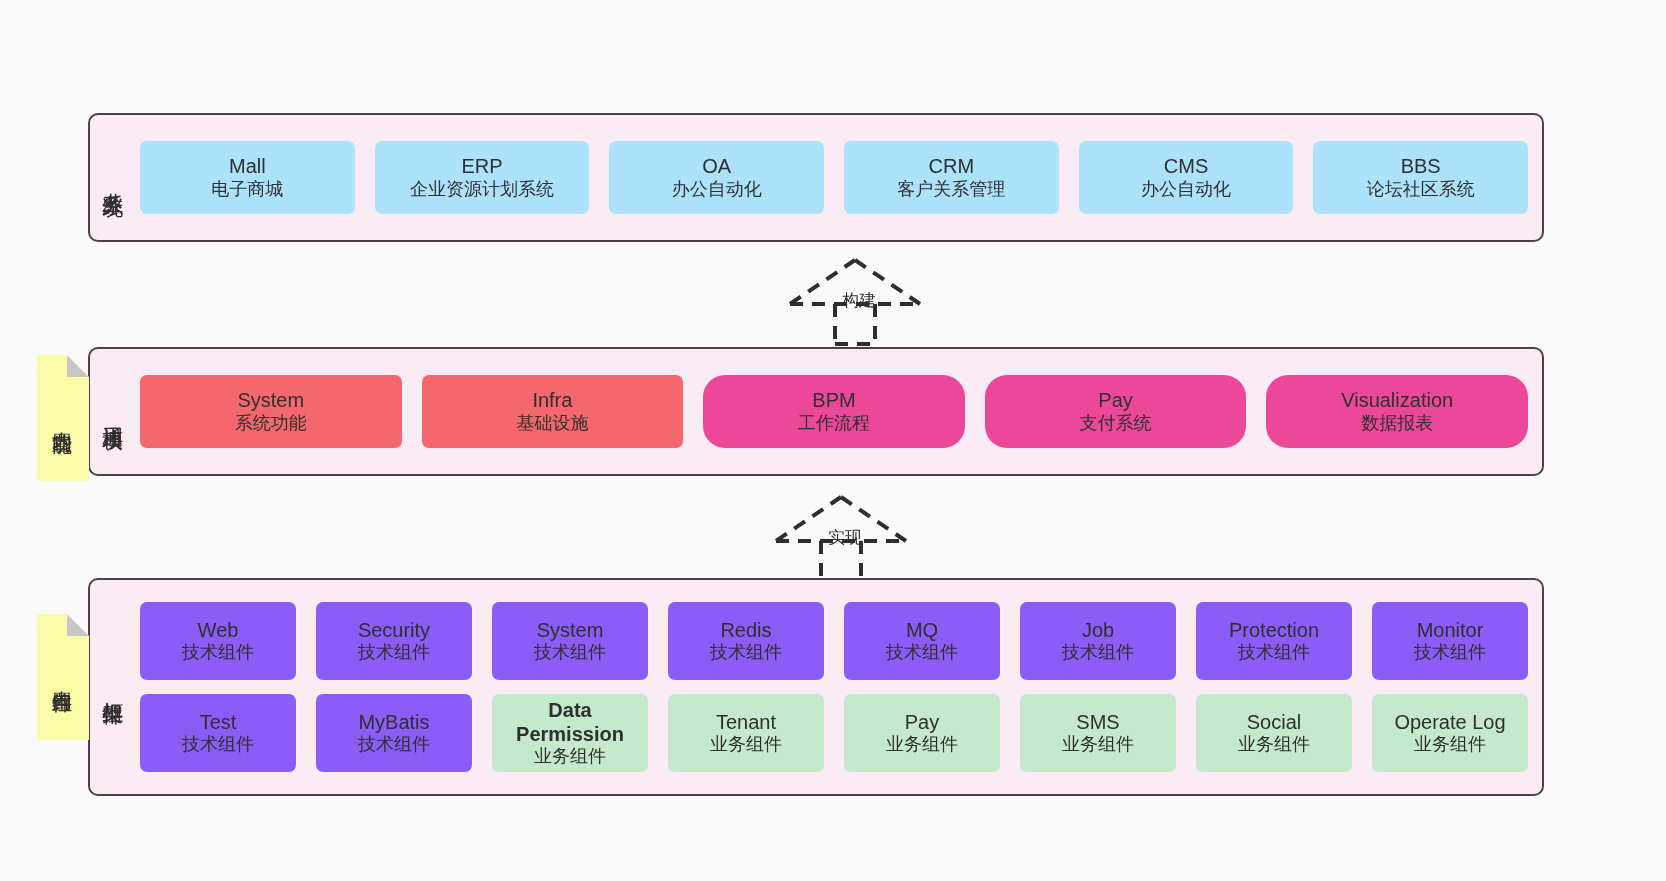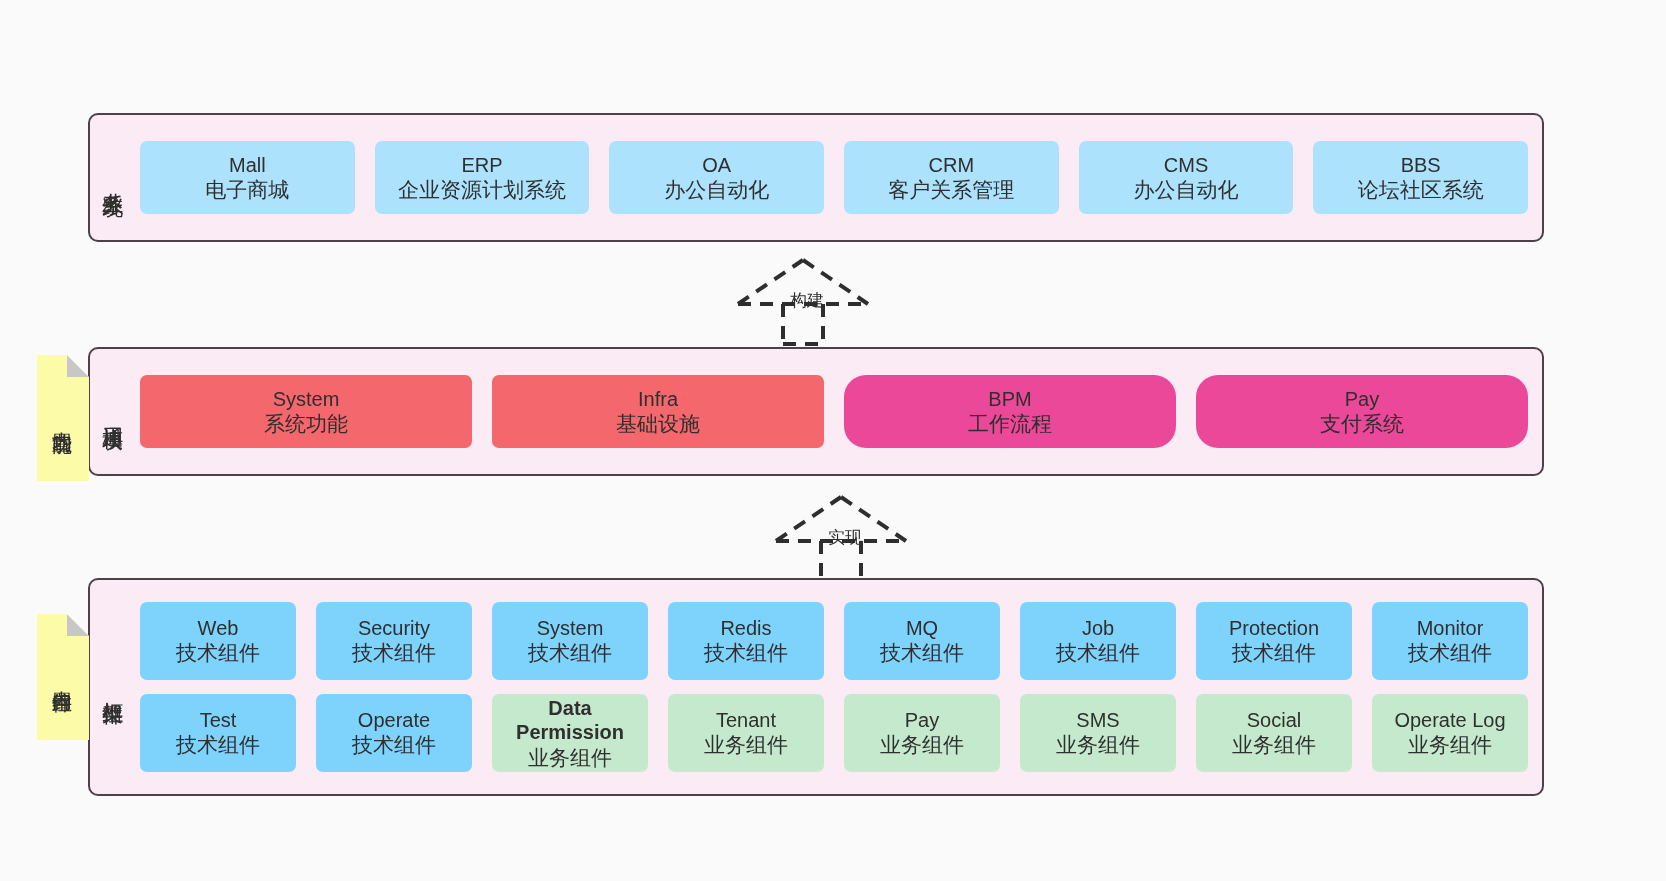--- a/index.html
+++ b/index.html
@@ -72,27 +72,27 @@
     color: #2f2f2f;
     line-height: 1.22;
     padding: 22px 6px;
     box-sizing: border-box;
   }
   .box .ln {
     display: block;
     white-space: nowrap;
   }
   .box .ln.en { font-size: 20px; }
-  .box .ln.cn { font-size: 21px; }
+  .box .ln.cn { font-size: 18px; }
   .box.wrap .ln.en { white-space: normal; font-weight: bold; }
 
   .c-blue      { background: #ace2fc; }
   .c-red       { background: #f4676d; }
   .c-pink      { background: #ec4899; border-radius: 22px; }
-  .c-green     { background: #7dd3fc; }
+  .c-green     { background: #8b5cf6; }
   .c-lightgreen{ background: #c5e9cd; }
 
   
   #layer-business  { left: 88px;  top: 113px; width: 1456px; height: 129px; }
   #layer-modules   { left: 88px;  top: 347px; width: 1456px; height: 129px; }
   #layer-framework { left: 88px;  top: 578px; width: 1456px; height: 218px; }
 
   #layer-business  .box,
   #layer-modules   .box { height: 73px; }
   #layer-framework .box { height: 78px; }
@@ -131,21 +131,21 @@
     position: absolute;
   }
   .uml-arrow svg { display: block; overflow: visible; }
   .uml-label {
     position: absolute;
     font-size: 17px;
     color: #2e2e2e;
     white-space: nowrap;
     background: transparent;
   }
-  #arrow-build      { left: 728px; top: 252px; width: 180px; height: 94px; }
+  #arrow-build      { left: 780px; top: 252px; width: 180px; height: 94px; }
   #arrow-build .uml-label  { left: 62px; top: 37px; }
   #arrow-implement  { left: 766px; top: 489px; width: 180px; height: 94px; }
   #arrow-implement .uml-label { left: 62px; top: 37px; }
 </style>
 </head>
 <body>
 
 <div class="canvas">
 
   <div class="layer" id="layer-business">
@@ -207,20 +207,24 @@
           <span class="ln cn">基础设施</span>
         </div>
         <div class="box c-pink">
           <span class="ln en">BPM</span>
           <span class="ln cn">工作流程</span>
         </div>
         <div class="box c-pink">
           <span class="ln en">Pay</span>
           <span class="ln cn">支付系统</span>
         </div>
+        <div class="box c-pink">
+          <span class="ln en">Visualization</span>
+          <span class="ln cn">数据报表</span>
+        </div>
       </div>
     </div>
   </div>
 
   <div class="uml-arrow" id="arrow-implement">
     <svg width="180" height="94" viewBox="0 0 180 94" aria-hidden="true">
       <g fill="none" stroke="#2e2e2e" stroke-width="4" stroke-dasharray="13,9" stroke-linecap="butt">
         <path d="M 10 52 L 75 8"></path>
         <path d="M 75 8 L 140 52"></path>
         <path d="M 10 52 L 140 52"></path>
@@ -268,21 +272,21 @@
           <span class="ln en">Monitor</span>
           <span class="ln cn">技术组件</span>
         </div>
       </div>
       <div class="row">
         <div class="box c-green">
           <span class="ln en">Test</span>
           <span class="ln cn">技术组件</span>
         </div>
         <div class="box c-green">
-          <span class="ln en">Operate</span>
+          <span class="ln en">MyBatis</span>
           <span class="ln cn">技术组件</span>
         </div>
         <div class="box c-lightgreen wrap">
           <span class="ln en">Data Permission</span>
           <span class="ln cn">业务组件</span>
         </div>
         <div class="box c-lightgreen">
           <span class="ln en">Tenant</span>
           <span class="ln cn">业务组件</span>
         </div>

